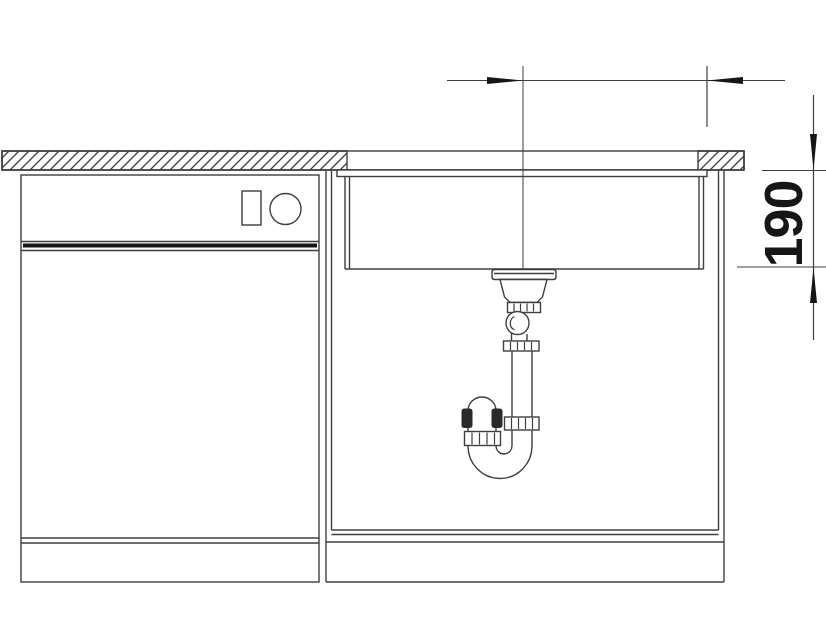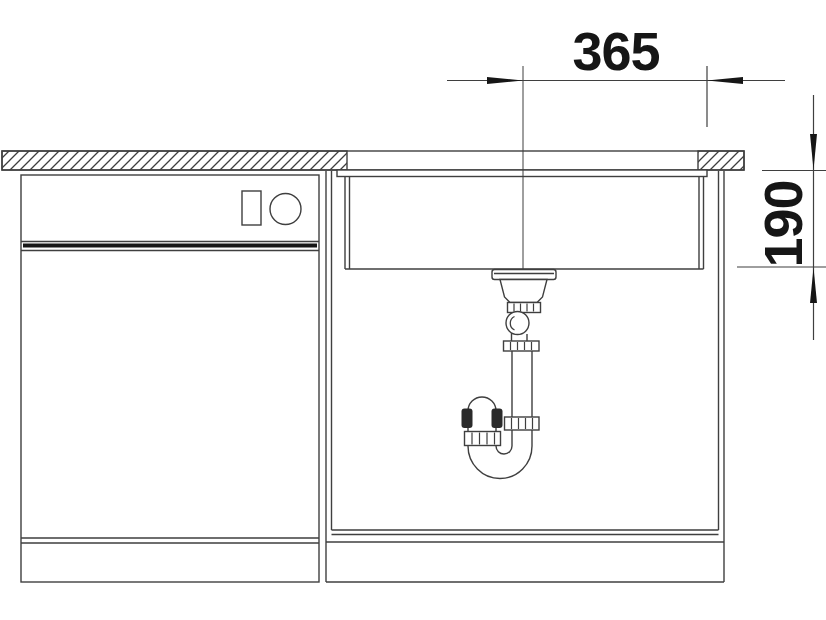--- a/index.html
+++ b/index.html
@@ -117,17 +117,16 @@
 
     <g stroke="#3f3f3f" fill="none">
       <path d="M813.5,95 V340" stroke-width="1.2"></path>
       <path d="M762,170.5 H826" stroke-width="1.2"></path>
       <path d="M737,267 H826" stroke-width="1.2"></path>
       <polygon points="813.5,170 810,134 817,134" fill="#161616" stroke="none"></polygon>
       <polygon points="813.5,267.5 810,303 817,303" fill="#161616" stroke="none"></polygon>
     </g>
   </svg>
 
-  <div class="dim-label horizontal">365</div>
 
   <div class="dim-label vertical">190</div>
 
 </div>
 
 </body></html>

